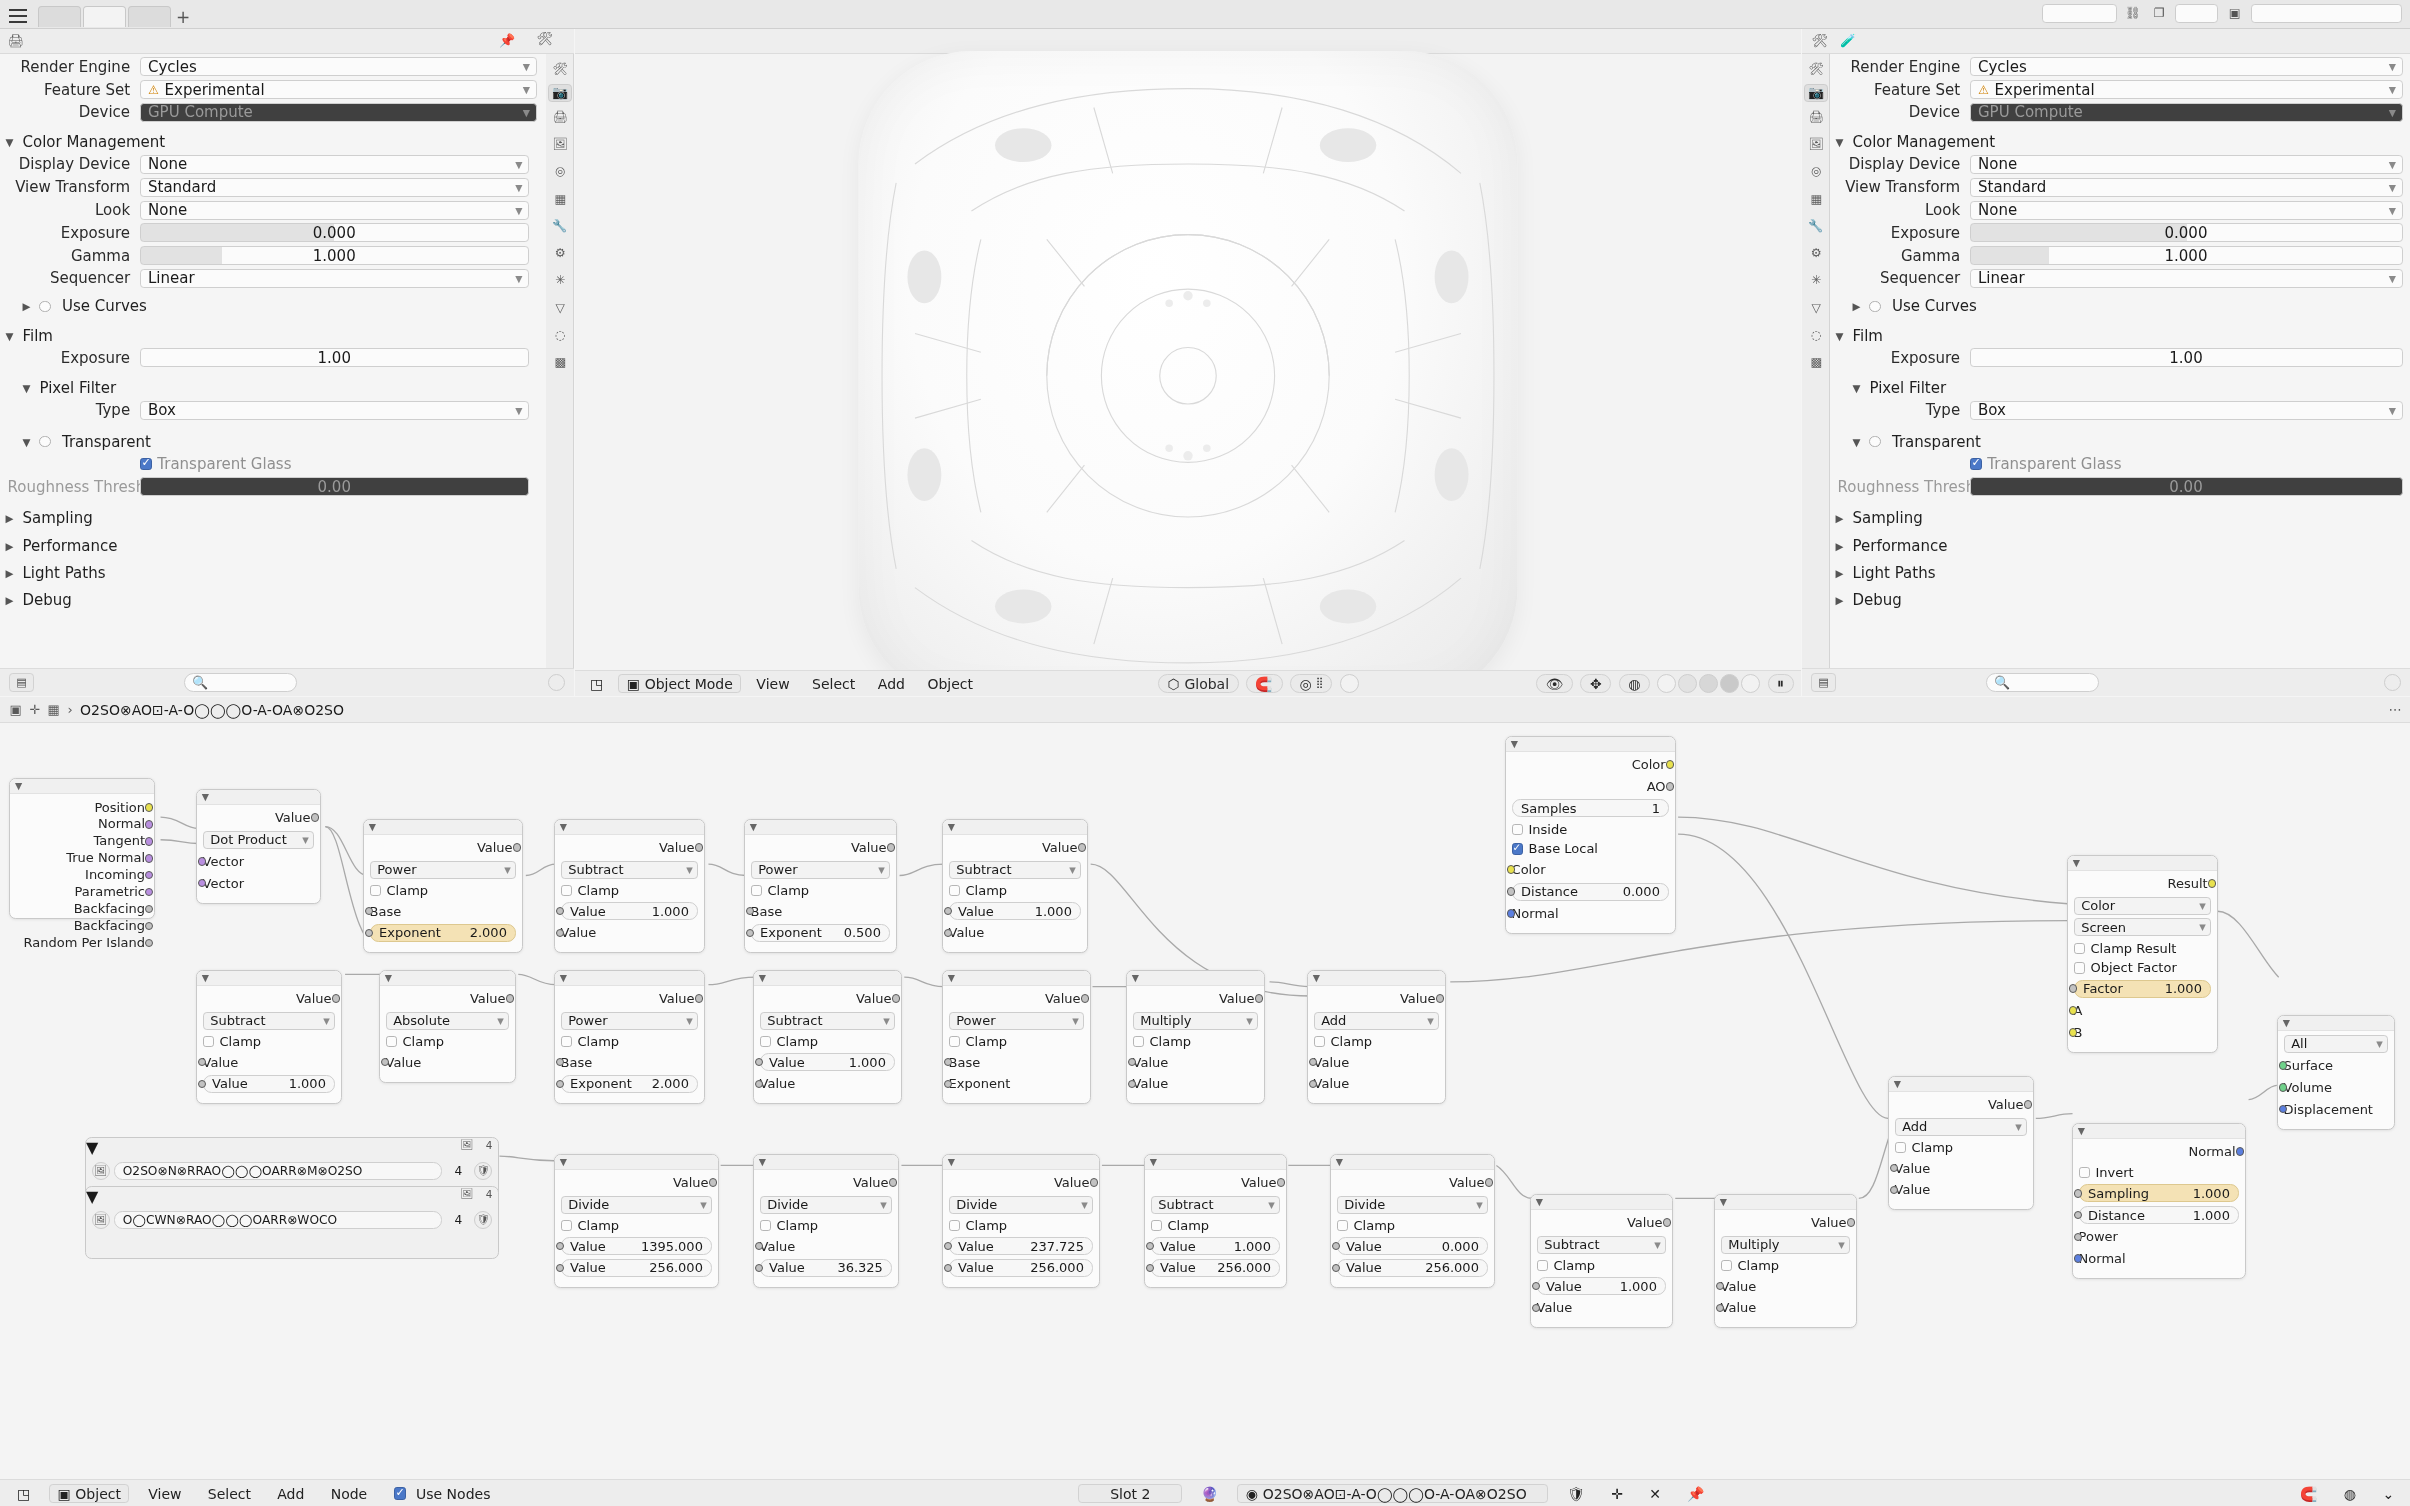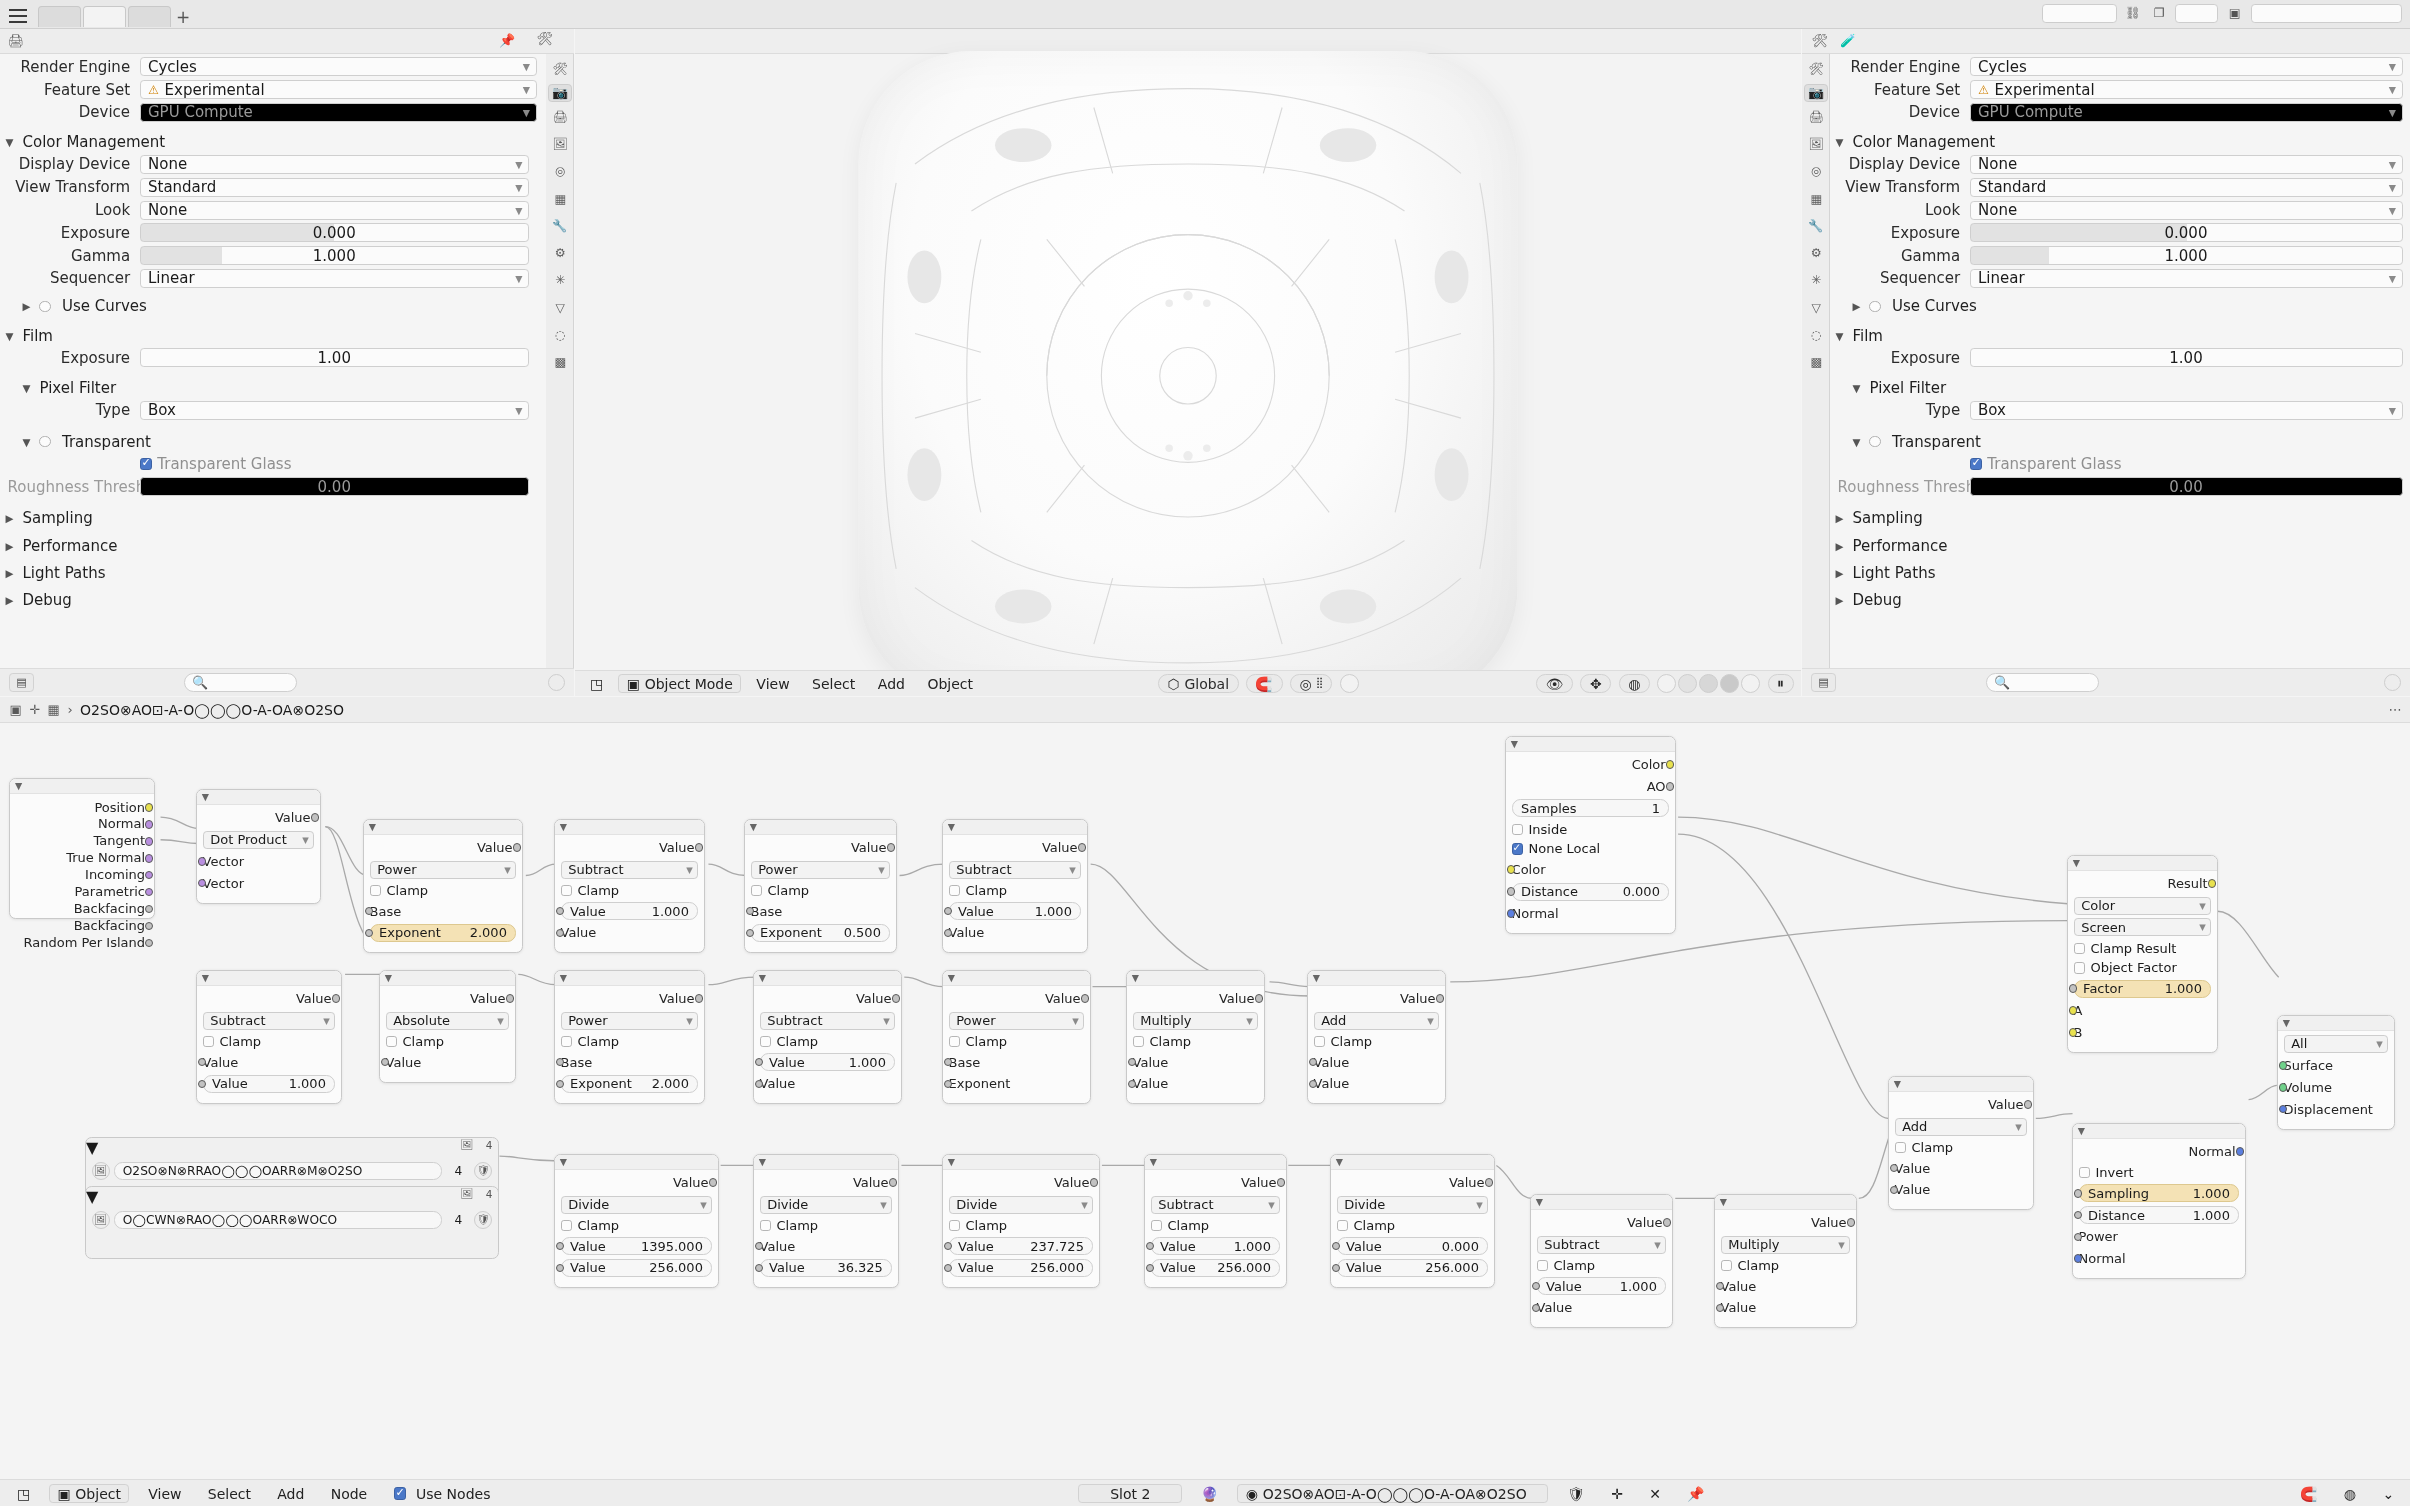--- a/index.html
+++ b/index.html
@@ -33,21 +33,21 @@
   .prop-tabcol { position:absolute; width:28px; top:0; bottom:0; background:#ededed; border-right:0.9px solid #d4d4d4; }
   .prop-tab { width:24.5px; height:24.5px; margin:2.8px 1.9px; border-radius:3.8px; display:flex; align-items:center; justify-content:center; font-size:12.2px; color:#5c5c5c; }
   .prop-tab.sel { background:#dfdfdf; }
 
   .prop-head { position:absolute; height:24.5px; left:0; right:0; top:0; background:#ededed; border-bottom:0.9px solid #dadada;}
   .prop-body { position:absolute; left:0; right:0; top:24.5px; bottom:0; overflow:hidden; }
 
   .row { position:relative; height:19px; margin:3.8px 7.5px 0 7.5px; display:flex; align-items:center; }
   .lbl { width:132px; text-align:right; padding-right:9.4px; color:#2b2b2b; font-size:15px; white-space:nowrap; }
   .fld { flex:1; height:19px; background:#fbfbfb; border:0.9px solid #cfcfcf; border-radius:3.8px; display:flex; align-items:center; padding:0 7.5px; font-size:15px; color:#1a1a1a; position:relative; }
-  .fld.disabled { background:#000000; color:#9a9a9a; }
+  .fld.disabled { background:#404040; color:#9a9a9a; }
   .fld .chev { position:absolute; right:5.6px; color:#8a8a8a; font-size:9.4px; }
   .fld.center { justify-content:center; }
   .fld.slider { background:linear-gradient(to right,#e2e2e2 0,#e2e2e2 var(--p,30%), #fbfbfb var(--p,30%), #fbfbfb 100%); }
   .warn { color:#d08000; margin-right:5.6px; font-size:12.2px; }
   .sect { margin:5.6px 0 0 5.6px; font-size:15px; color:#1f1f1f; display:flex; align-items:center; gap:5.6px;}
   .tri { font-size:10.4px; color:#555; width:11.3px; display:inline-block; }
   .chk { width:12.2px; height:12.2px; border:0.9px solid #b6b6b6; border-radius:2.8px; background:#fcfcfc; display:inline-block; margin-right:5.6px; vertical-align:-1.9px;}
   .chk.on { background:#4b78c8; border-color:#3d62a4; position:relative; }
   .chk.on::after{ content:"✓"; position:absolute; left:0.9px; top:-2.8px; color:#fff; font-size:11.3px;}
   .radio { width:11.3px; height:11.3px; border:0.9px solid #b0b0b0; border-radius:50%; background:#fcfcfc; display:inline-block; margin-right:5.6px; vertical-align:-0.9px;}
@@ -810,21 +810,21 @@
                 <span>Samples</span>
                 <span>1</span>
               </div>
             </div>
           <div class="chkrow">
               <span class="chkbox"></span>
               <span>Inside</span>
             </div>
           <div class="chkrow">
               <span class="chkbox on"></span>
-              <span>None Local</span>
+              <span>Base Local</span>
             </div>
           <div class="nrow">
               <span class="plain">Color</span>
               <span class="sock in s-yellow" style="top:4.7px"></span>
             </div>
           <div class="nrow">
               <div class="val">
                 <span>Distance</span>
                 <span>0.000</span>
               </div>

